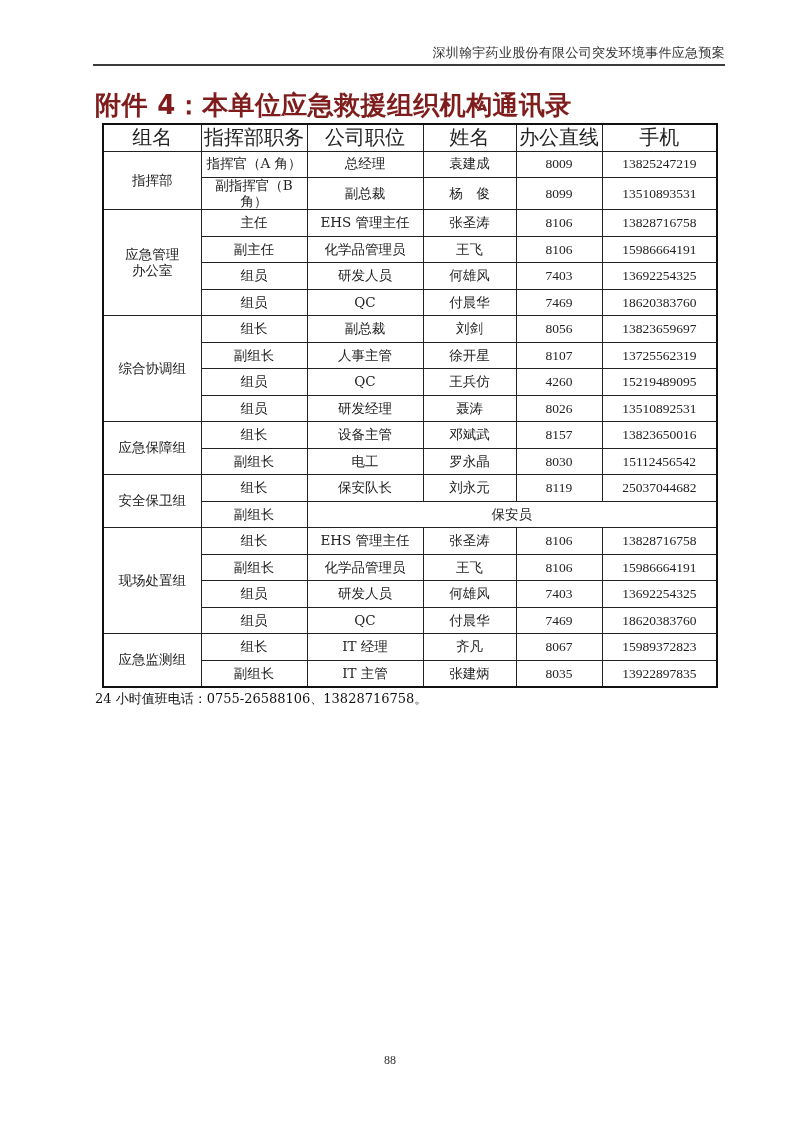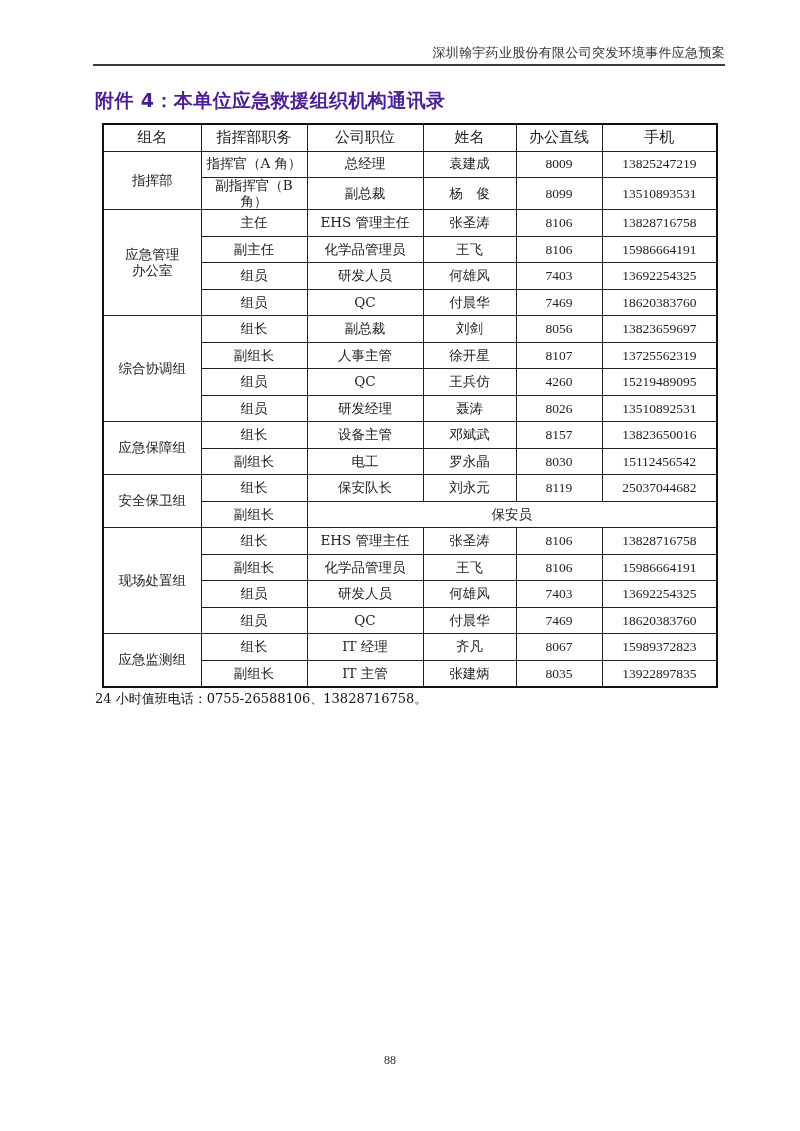--- a/index.html
+++ b/index.html
@@ -2,26 +2,26 @@
 <html><head>
 <meta charset="utf-8">
 <style>
   html, body { margin: 0; padding: 0; background: #ffffff; }
   body { width: 800px; height: 1131px; position: relative; overflow: hidden;
          font-family: "DejaVu Serif", "Liberation Serif", serif; color: #1a1a1a; }
   .running-header { position: absolute; left: 93px; top: 44px; width: 632px; text-align: right;
          font-family: "DejaVu Sans", sans-serif; font-size: 13px; color: #333; letter-spacing: 0.3px; }
   .header-rule { position: absolute; left: 93px; top: 64px; width: 632px; height: 2px; background: #3a3a3a; }
   .doc-title { position: absolute; left: 95px; top: 88px; font-family: "DejaVu Sans", sans-serif;
-         font-weight: bold; font-size: 19px; color: #4c1d95; white-space: nowrap; letter-spacing: 0.4px; }
+         font-weight: bold; font-size: 26px; color: #7f1d1d; white-space: nowrap; letter-spacing: 0.4px; }
   table.contacts { position: absolute; left: 102px; top: 123px; width: 614px; border-collapse: collapse;
          border: 2px solid #111; table-layout: fixed; }
   table.contacts td, table.contacts th { border: 1.4px solid #222; text-align: center; vertical-align: middle;
          font-size: 13.5px; font-weight: normal; height: 25.5px; padding: 0; color: #222; line-height: 1.15; }
-  table.contacts th { font-size: 15px; font-family: Liberation Serif, serif; }
+  table.contacts th { font-size: 20px; font-family: Liberation Serif, serif; }
   .num { font-family: "Liberation Serif", "DejaVu Serif", serif; font-size: 14.5px; }
   .group-cell { font-size: 14.5px; }
   .note { position: absolute; left: 95px; top: 690px; font-size: 13px; color: #111; white-space: nowrap; }
   .page-number { position: absolute; left: 0; width: 780px; top: 1053px; text-align: center;
          font-family: "Liberation Serif", serif; font-size: 12px; color: #333; }
 </style>
 </head>
 <body>
 
 <div class="running-header">深圳翰宇药业股份有限公司突发环境事件应急预案</div>

